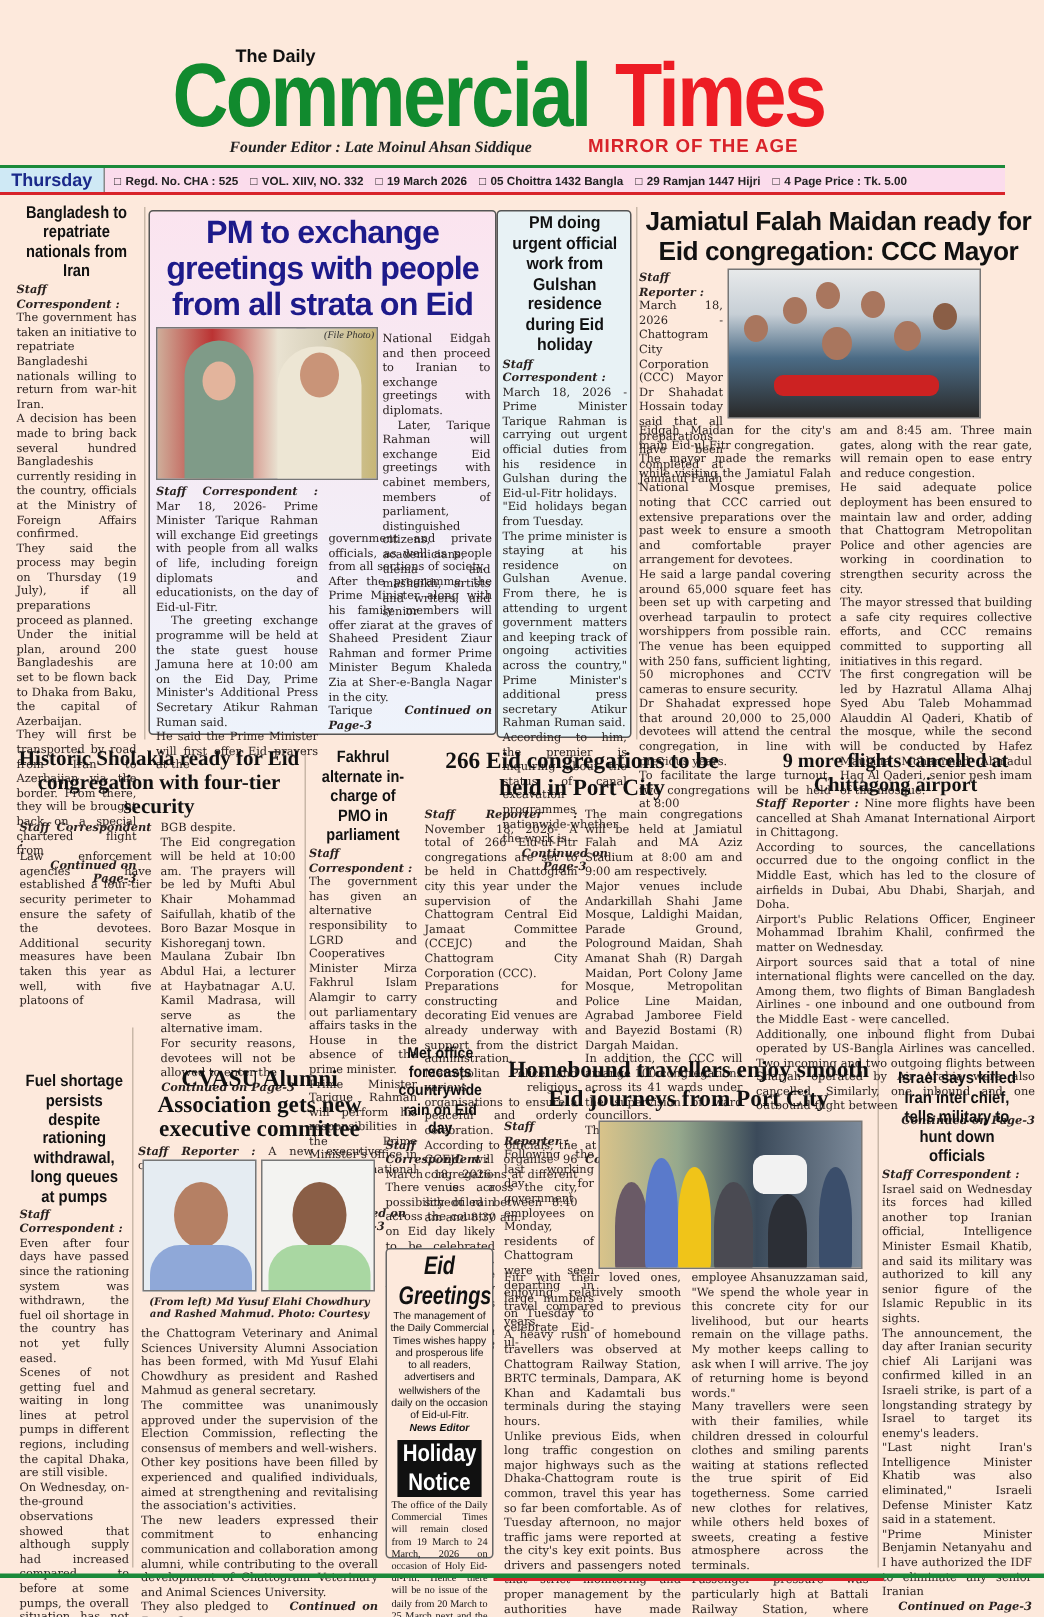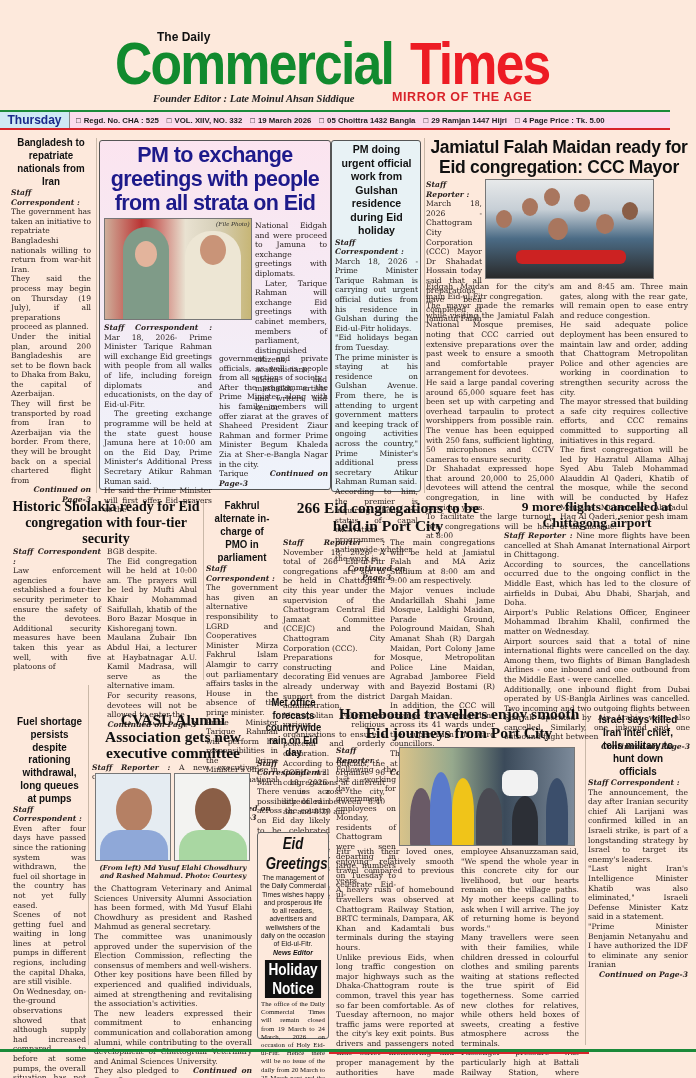--- a/index.html
+++ b/index.html
@@ -92,39 +92,40 @@
 <div class="vrule" style="left:96px;top:138px;height:355px"></div>
 <div class="vrule" style="left:424px;top:138px;height:355px"></div>
 <div class="vrule" style="left:203px;top:500px;height:180px"></div>
 <div class="vrule" style="left:88px;top:685px;height:360px"></div>
 <div class="vrule" style="left:585px;top:680px;height:365px"></div>
 
 <div class="abs" style="left:11px;top:136px;width:80px">
   <h2 class="cond" style="font-family:'Liberation Sans',sans-serif;font-size:11.5px;line-height:13px;transform:scaleX(0.85)">Bangladesh to repatriate nationals from Iran</h2>
   <div class="txt byline">Staff Correspondent :</div>
   <p>The government has taken an initiative to repatriate Bangladeshi nationals willing to return from war-hit Iran.</p>
+  <p>A decision has been made to bring back several hundred Bangladeshis currently residing in the country, officials at the Ministry of Foreign Affairs confirmed.</p>
   <p>They said the process may begin on Thursday (19 July), if all preparations proceed as planned.</p>
   <p>Under the initial plan, around 200 Bangladeshis are set to be flown back to Dhaka from Baku, the capital of Azerbaijan.</p>
   <p>They will first be transported by road from Iran to Azerbaijan via the border. From there, they will be brought back on a special chartered flight from</p>
   <span class="cont">Continued on Page-3</span>
 </div>
 
 <div id="pm-box" class="abs"></div>
 <div id="pm-head" class="abs">PM to exchange greetings with people from all strata on Eid Day</div>
 <div id="pm-photo" class="abs">
   <div class="fig1">
       <div class="face"></div>
     </div>
   <div class="fig2">
       <div class="face"></div>
     </div>
 </div>
 <div class="abs filephoto">(File Photo)</div>
 <div class="abs" style="left:255px;top:221px;width:72px">
-  <p>National Eidgah and were proceed to Jamuna to exchange greetings with diplomats.</p>
+  <p>National Eidgah and then proceed to Iranian to exchange greetings with diplomats.</p>
   <p style="text-indent:10px">Later, Tarique Rahman will exchange Eid greetings with cabinet members, members of parliament, distinguished citizens, academicians, ulema and mashaikh, artists and writers, and senior</p>
 </div>
 <div class="abs" style="left:104px;top:323px;width:108px">
   <p><span class="byline">Staff Correspondent :</span> <span>Mar 18, 2026- Prime Minister Tarique Rahman will exchange Eid greetings with people from all walks of life, including foreign diplomats and educationists, on the day of Eid-ul-Fitr.</span></p>
   <p style="text-indent:10px">The greeting exchange programme will be held at the state guest house Jamuna here at 10:00 am on the Eid Day, Prime Minister's Additional Press Secretary Atikur Rahman Ruman said.</p>
   <p>He said the Prime Minister will first offer Eid prayers at the</p>
 </div>
 <div class="abs" style="left:219px;top:354px;width:109px">
   <p>government and private officials, as well as people from all sections of society.</p>
   <p>After the programme, the Prime Minister along with his family members will offer ziarat at the graves of Shaheed President Ziaur Rahman and former Prime Minister Begum Khaleda Zia at Sher-e-Bangla Nagar in the city.</p>
@@ -291,20 +292,21 @@
 </div>
 <div class="abs" style="left:461px;top:847px;width:118px">
   <p>employee Ahsanuzzaman said, "We spend the whole year in this concrete city for our livelihood, but our hearts remain on the village paths. My mother keeps calling to ask when I will arrive. The joy of returning home is beyond words."</p>
   <p>Many travellers were seen with their families, while children dressed in colourful clothes and smiling parents waiting at stations reflected the true spirit of Eid togetherness. Some carried new clothes for relatives, while others held boxes of sweets, creating a festive atmosphere across the terminals.</p>
   <p><span>Passenger pressure was particularly high at Battali Railway Station, where overcrowding forced some travellers to stand or hold onto train windows. Train journeys for</span> </p>
 </div>
 
 <div class="abs" style="left:588px;top:713px;width:100px">
   <h2 style="font-family:'Liberation Sans',sans-serif;font-size:11px;line-height:13px;transform:scaleX(0.9)">Israel says killed Iran intel chief, tells military to hunt down officials</h2>
   <div class="txt byline">Staff Correspondent :</div>
+  <p>Israel said on Wednesday its forces had killed another top Iranian official, Intelligence Minister Esmail Khatib, and said its military was authorized to kill any senior figure of the Islamic Republic in its sights.</p>
   <p>The announcement, the day after Iranian security chief Ali Larijani was confirmed killed in an Israeli strike, is part of a longstanding strategy by Israel to target its enemy's leaders.</p>
   <p>"Last night Iran's Intelligence Minister Khatib was also eliminated," Israeli Defense Minister Katz said in a statement.</p>
   <p>"Prime Minister Benjamin Netanyahu and I have authorized the IDF to eliminate any senior Iranian</p>
   <span class="cont">Continued on Page-3</span>
 </div>
 
 <div class="abs bottom-rule-green"></div>
 <div class="abs bottom-rule-red"></div>
 
 </body></html>

